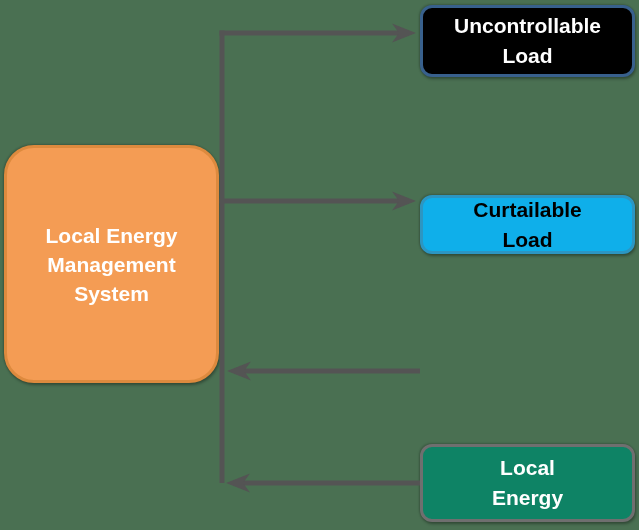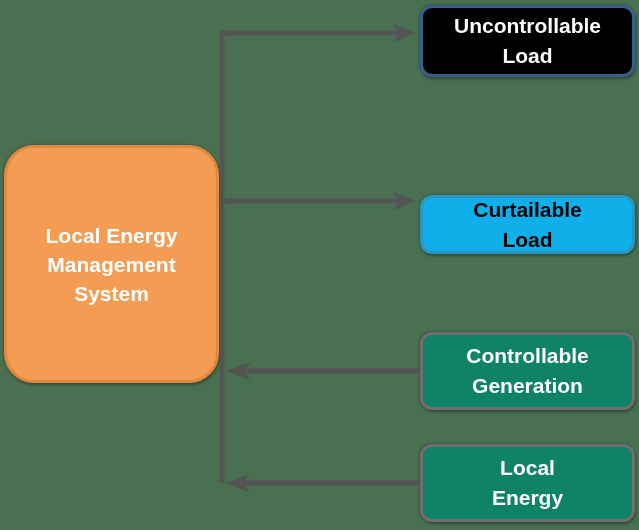--- a/index.html
+++ b/index.html
@@ -66,22 +66,20 @@
   <div class="node node-center" style="background: rgb(244, 156, 84); border-color: rgb(221, 138, 62); color: rgb(255, 255, 255);">Local Energy
 Management
 System</div>
 
   <div class="node node-target node-target-0" style="background: #000000; border-color: rgb(56, 96, 140); color: rgb(255, 255, 255);">Uncontrollable
 Load</div>
 
   <div class="node node-target node-target-1" style="background: rgb(15, 175, 234); border-color: rgb(44, 150, 194); color: rgb(0, 0, 0);">Curtailable
 Load</div>
 
-  <div class="node node-target node-target-2" style="background: rgb(14, 131, 101); border-color: rgb(111, 111, 111); color: rgb(255, 255, 255);">Controllable
-Generation</div>
 
   <div class="node node-target node-target-3" style="background: rgb(14, 131, 101); border-color: rgb(111, 111, 111); color: rgb(255, 255, 255);">Local
 Energy</div>
 
   <svg class="connector-layer" viewBox="0 0 639 530" xmlns="http://www.w3.org/2000/svg">
 
     <line class="connector-line" x1="222" y1="30.5" x2="222" y2="483" style="stroke: rgb(84, 84, 84);"></line>
 
     <line class="connector-line" x1="219.5" y1="33" x2="399" y2="33" style="stroke: rgb(84, 84, 84);"></line>
     <polygon points="416,33 392,23.5 399,33 392,42.5" style="fill: rgb(84, 84, 84);"></polygon>

